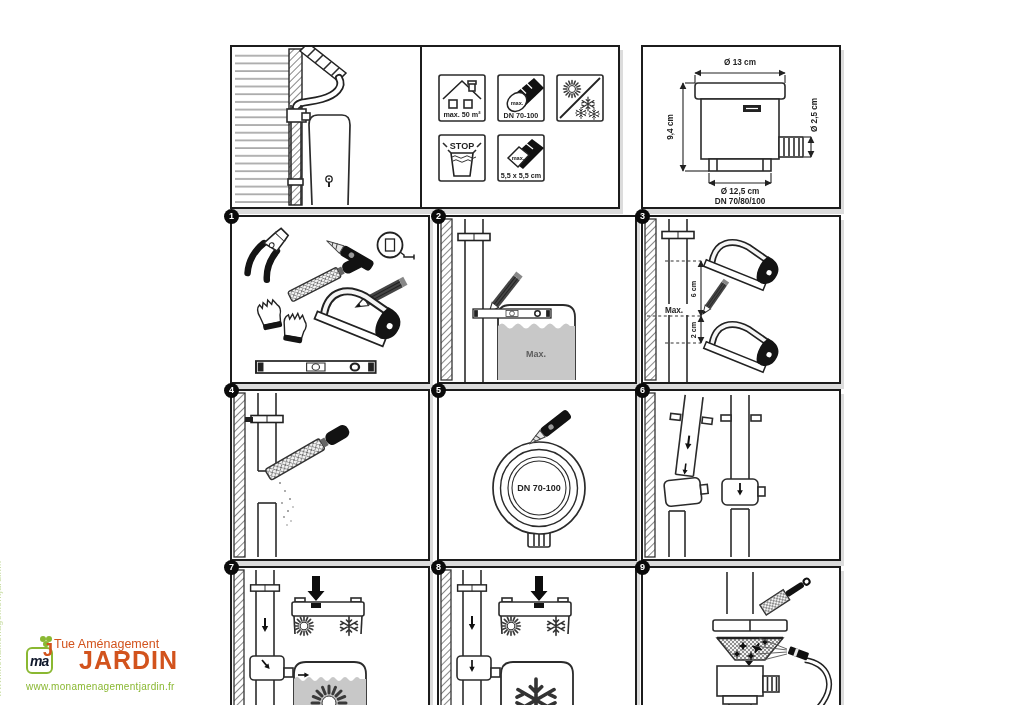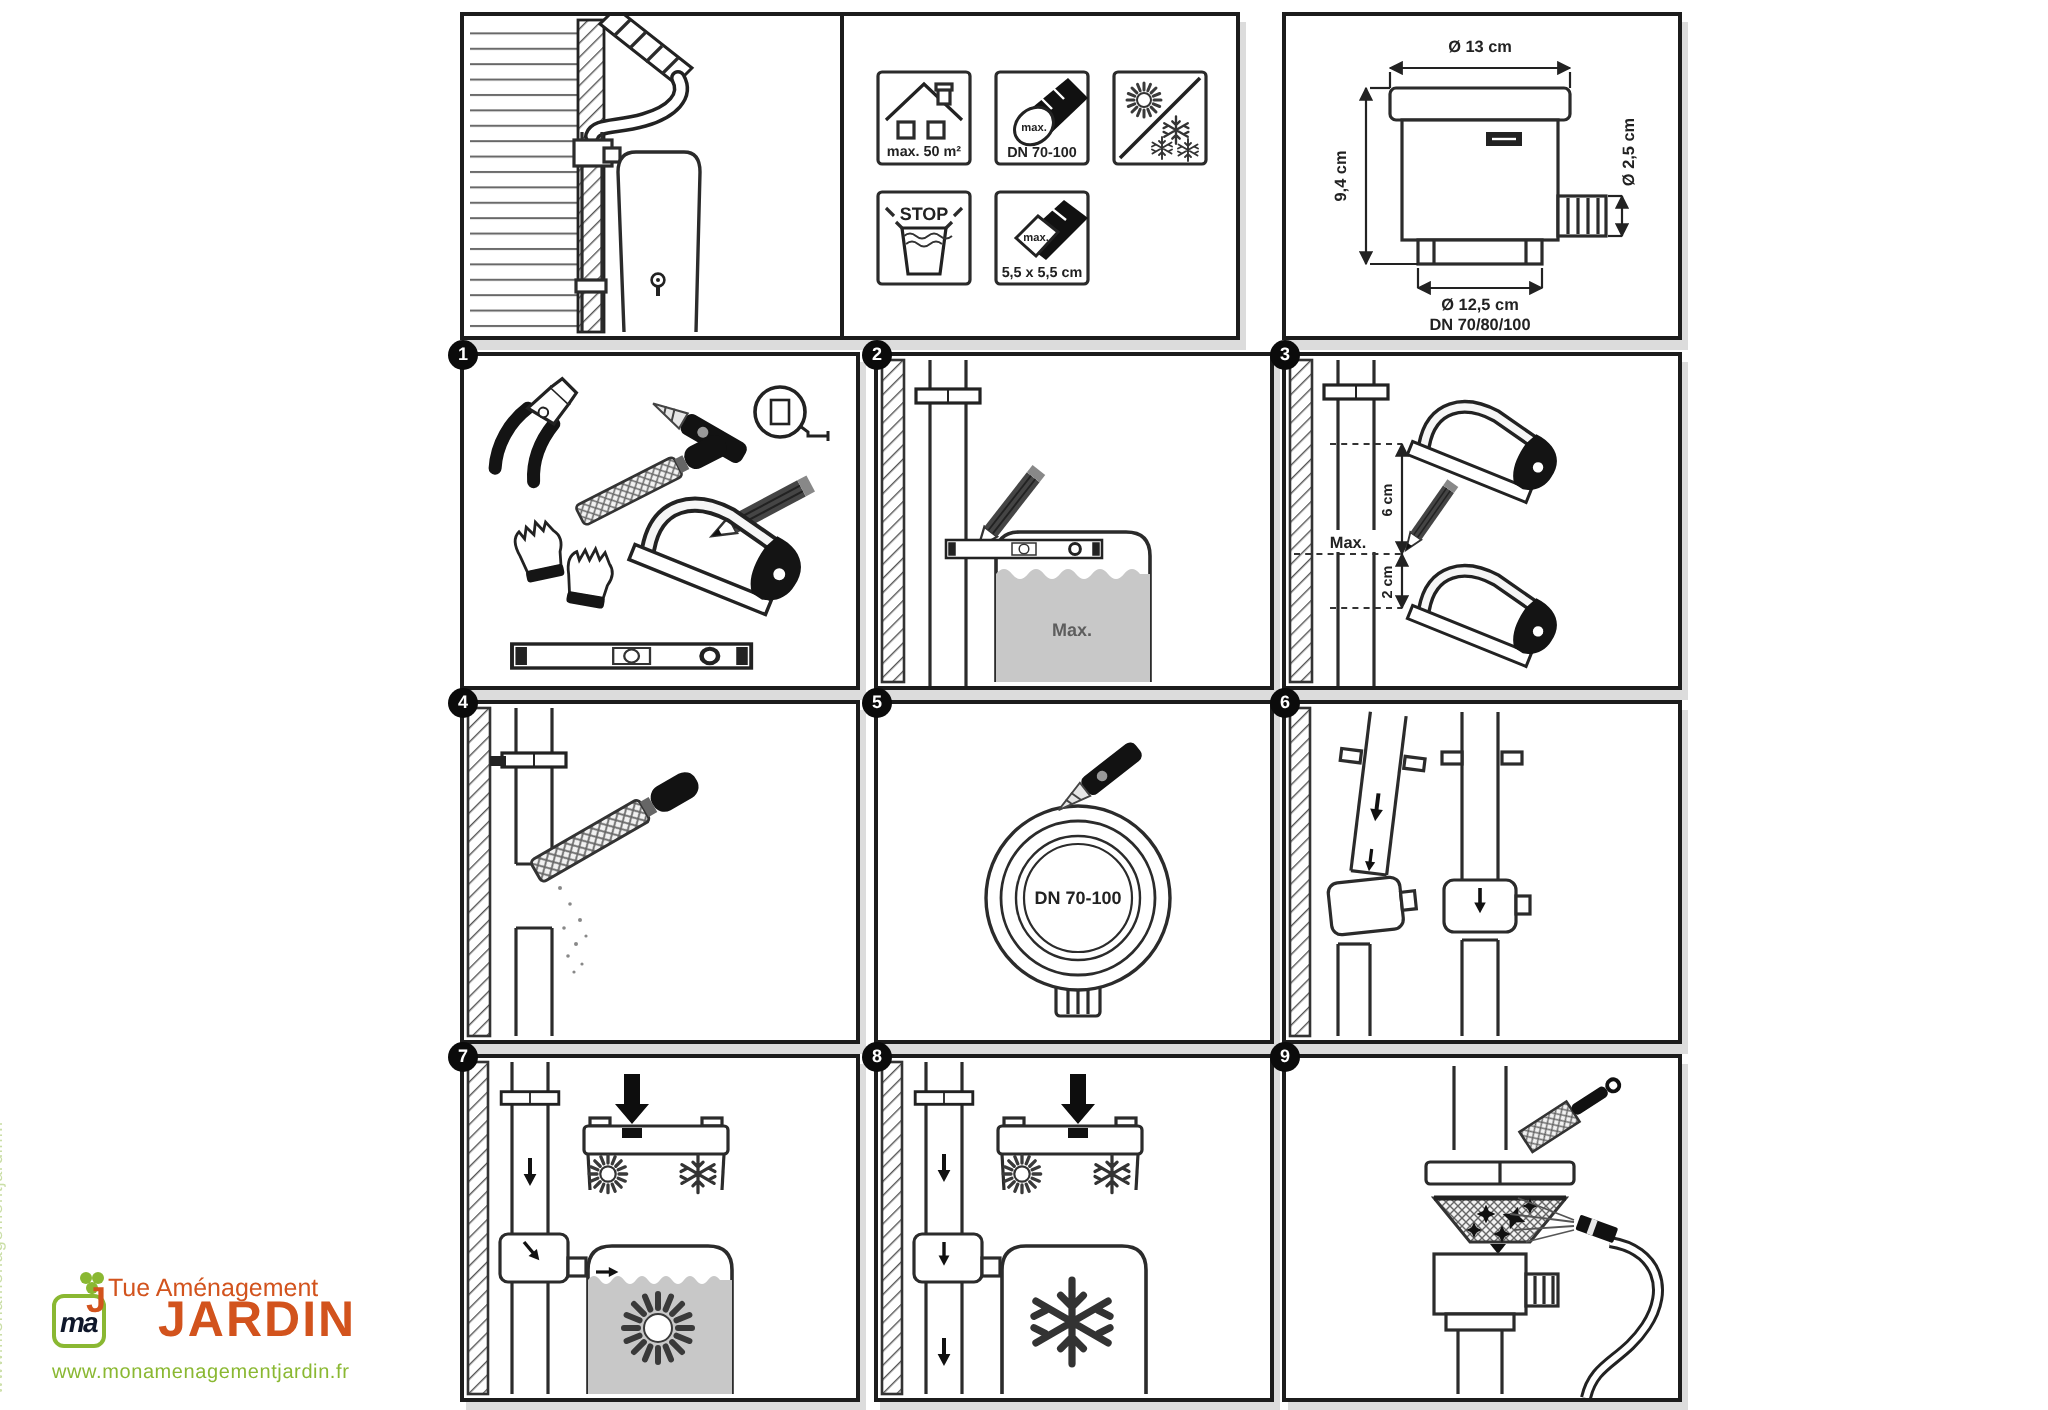--- a/index.html
+++ b/index.html
@@ -1,18 +1,18 @@
 <!DOCTYPE html>
 <html><head>
 <meta charset="utf-8">
 <style>
   html,body{margin:0;padding:0;background:#fff;width:1024px;height:705px;overflow:hidden;
     font-family:"Liberation Sans",sans-serif;}
   #stage{position:relative;width:1024px;height:705px;background:#fff;}
-  .panel{position:absolute;background:#fff;border:2px solid #1c1c1c;box-shadow:3px 5px 0 #dcdcdc;}
+  .panel{position:absolute;background:#fff;border:2px solid #1c1c1c;box-shadow:3px 5px 0 #dcdcdc;margin-top:39px;}
   .panel svg{position:absolute;left:0;top:0;width:100%;height:100%;}
   .badge{position:absolute;top:-8px;left:-8px;width:15px;height:15px;border-radius:50%;
     background:#0b0b0b;color:#fff;font-weight:bold;font-size:9px;line-height:15px;text-align:center;z-index:3;}
   svg text{font-family:"Liberation Sans",sans-serif;font-weight:bold;fill:#222;}
   .t8{font-size:8.2px}.t7{font-size:7.2px}.t5{font-size:5.6px}.t9{font-size:9px}
   .maxg{fill:#5d5d5d;font-size:9px;}
   .dim{stroke:#222;stroke-width:1.1;}
   .ln{stroke:#2b2b2b;stroke-width:1.6;fill:none;}
   .lnf{stroke:#2b2b2b;stroke-width:1.6;fill:#fff;}
   .dash{stroke:#333;stroke-width:1.1;stroke-dasharray:3,2.6;fill:none;}

